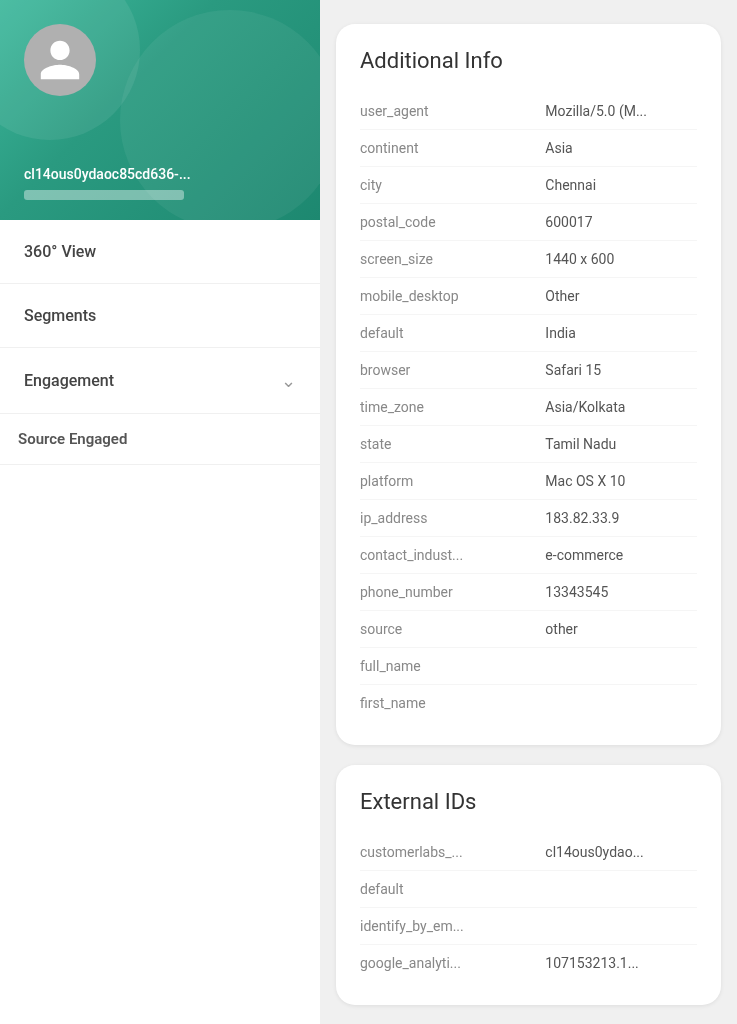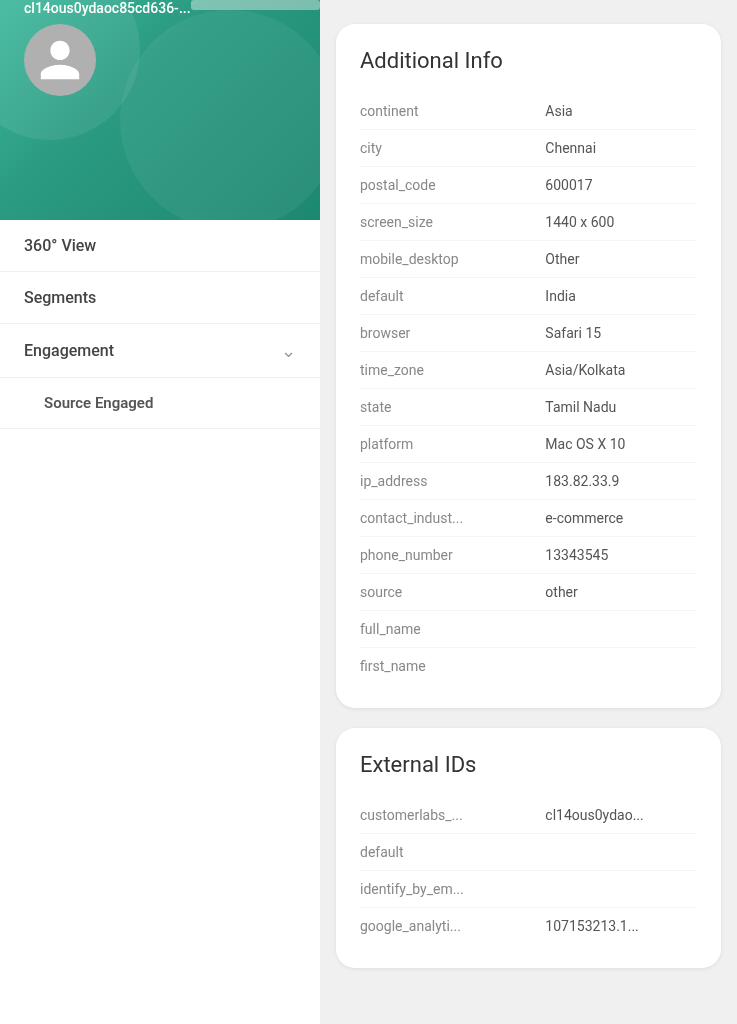--- a/index.html
+++ b/index.html
@@ -17,21 +17,21 @@
       min-height: 1024px;
       background: #fff;
       flex-shrink: 0;
     }
 
     .sidebar-header {
       background: linear-gradient(135deg, #3db89c 0%, #2a9a80 40%, #1d8870 100%);
       height: 220px;
       position: relative;
       display: flex;
-      flex-direction: row;
+      flex-direction: column;
       align-items: flex-start;
       justify-content: flex-end;
       padding: 0 0 20px 24px;
       overflow: hidden;
     }
 
     .sidebar-header::before {
       content: '';
       position: absolute;
       top: -40px;
@@ -89,38 +89,38 @@
       background: rgba(255,255,255,0.4);
       border-radius: 3px;
       z-index: 1;
     }
 
     .sidebar-nav {
       padding: 0;
     }
 
     .nav-item {
-      padding: 16px 24px;
+      padding: 22px 24px;
       font-size: 16px;
       color: #444;
       font-weight: 500;
       border-bottom: 1px solid #f0f0f0;
       display: flex;
       align-items: center;
       justify-content: space-between;
       cursor: pointer;
     }
 
     .nav-item .chevron {
       font-size: 18px;
       color: #999;
     }
 
     .nav-sub-item {
-      padding: 16px 24px 16px 44px;
+      padding: 16px 24px 16px 18px;
       font-size: 15px;
       color: #555;
       font-weight: 600;
       border-bottom: 1px solid #f0f0f0;
       cursor: pointer;
     }
 
     
     .main-content {
       flex: 1;
@@ -203,20 +203,24 @@
     </div>
   </nav>
 </div>
 
 <div class="main-content">
 
   <div class="card">
     <div class="card-title">Additional Info</div>
     <div class="info-table">
 
+    <div class="info-row">
+      <span class="info-key">user_agent</span>
+      <span class="info-val">Mozilla/5.0 (M...</span>
+    </div>
         <div class="info-row">
       <span class="info-key">continent</span>
       <span class="info-val">Asia</span>
     </div>
         <div class="info-row">
       <span class="info-key">city</span>
       <span class="info-val">Chennai</span>
     </div>
         <div class="info-row">
       <span class="info-key">postal_code</span>

